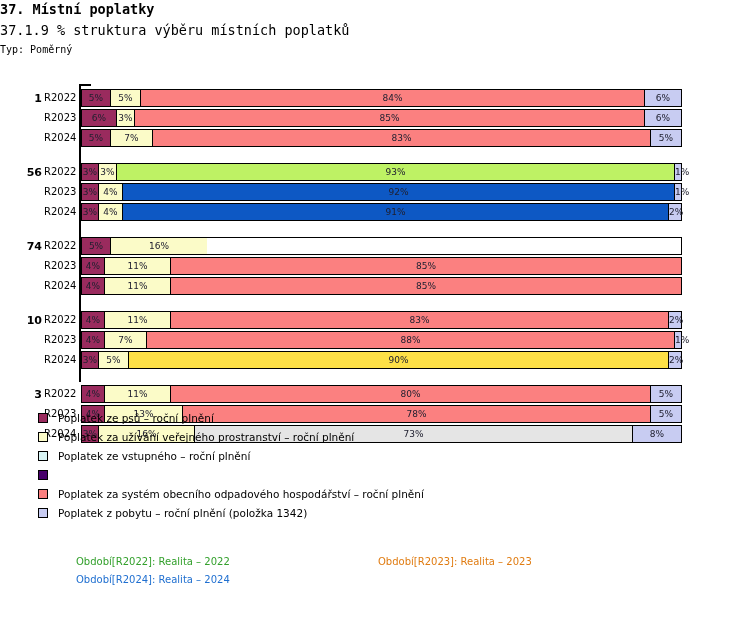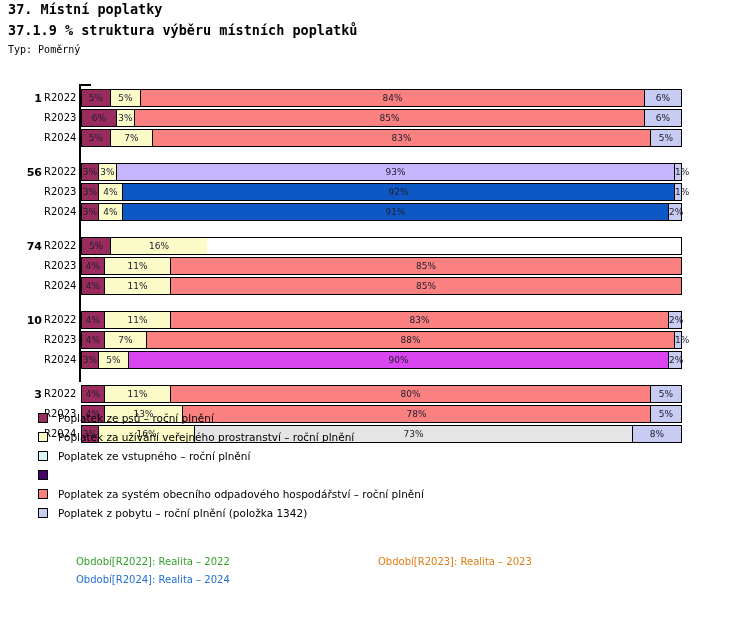--- a/index.html
+++ b/index.html
@@ -4,23 +4,23 @@
 <style>
   html,body{margin:0;padding:0;}
   body{
     width:750px;height:622px;
     background:#ffffff;
     font-family:"DejaVu Sans Mono","Liberation Mono",monospace;
     color:#000;
     overflow:hidden;
     position:relative;
   }
-  .hdr{position:absolute;left:8px;}
+  .hdr{position:absolute;left:0;}
   #title1{top:1px;font-size:13.5px;font-weight:bold;letter-spacing:0px;}
-  #title2{top:22px;font-size:13.5px;font-weight:bold;}
+  #title2{top:22px;font-size:13.5px;font-weight:normal;}
   #subtitle{top:44px;font-size:10px;font-weight:normal;}
 
   
   #plot{position:absolute;left:0;top:84px;width:750px;height:305px;}
   #axis{position:absolute;left:79px;top:0px;width:2px;height:298px;background:#000;}
   #axis-tick{position:absolute;left:79px;top:0px;width:12px;height:2px;background:#000;}
 
   .grp{position:absolute;left:0;width:750px;}
   .grp-label{position:absolute;left:0px;width:42px;text-align:right;
              font-size:11px;font-weight:bold;font-family:"DejaVu Sans","Liberation Sans",sans-serif;}
@@ -120,21 +120,21 @@
         <div class="grp-label" style="top: 3px;">56</div>
         <div class="row" style="top: 0px;">
           <div class="row-label">R2022</div>
           <div class="bar" style="width: 601px;">
             <div class="seg" style="background: rgb(154, 43, 94); width: 18.03px; border-left: 1.5px solid rgb(0, 0, 0);">
               <span>3%</span>
             </div>
             <div class="seg" style="background: rgb(251, 251, 200); width: 18.03px;">
               <span>3%</span>
             </div>
-            <div class="seg" style="background: #c4b5fd; width: 558.93px;">
+            <div class="seg" style="background: #bef264; width: 558.93px;">
               <span>93%</span>
             </div>
             <div class="seg" style="background: rgb(200, 204, 242); width: 6.01px;">
               <span style="position: absolute; left: 0px;">1%</span>
             </div>
           </div>
         </div>
         <div class="row" style="top: 20px;">
           <div class="row-label">R2023</div>
           <div class="bar" style="width: 601px;">
@@ -250,21 +250,21 @@
         </div>
         <div class="row" style="top: 40px;">
           <div class="row-label">R2024</div>
           <div class="bar" style="width: 601px;">
             <div class="seg" style="background: rgb(154, 43, 94); width: 18.03px; border-left: 1.5px solid rgb(0, 0, 0);">
               <span>3%</span>
             </div>
             <div class="seg" style="background: rgb(251, 251, 200); width: 30.05px;">
               <span>5%</span>
             </div>
-            <div class="seg" style="background: #d946ef; width: 540.9px; text-align: right;">
+            <div class="seg" style="background: #fde047; width: 540.9px; text-align: right;">
               <span>90%</span>
             </div>
             <div class="seg" style="background: rgb(200, 204, 242); width: 12.02px;">
               <span style="position: absolute; left: 0px;">2%</span>
             </div>
           </div>
         </div>
       </div>
       <div class="grp" style="top: 301px; height: 60px;">
         <div class="grp-label" style="top: 3px;">3</div>

